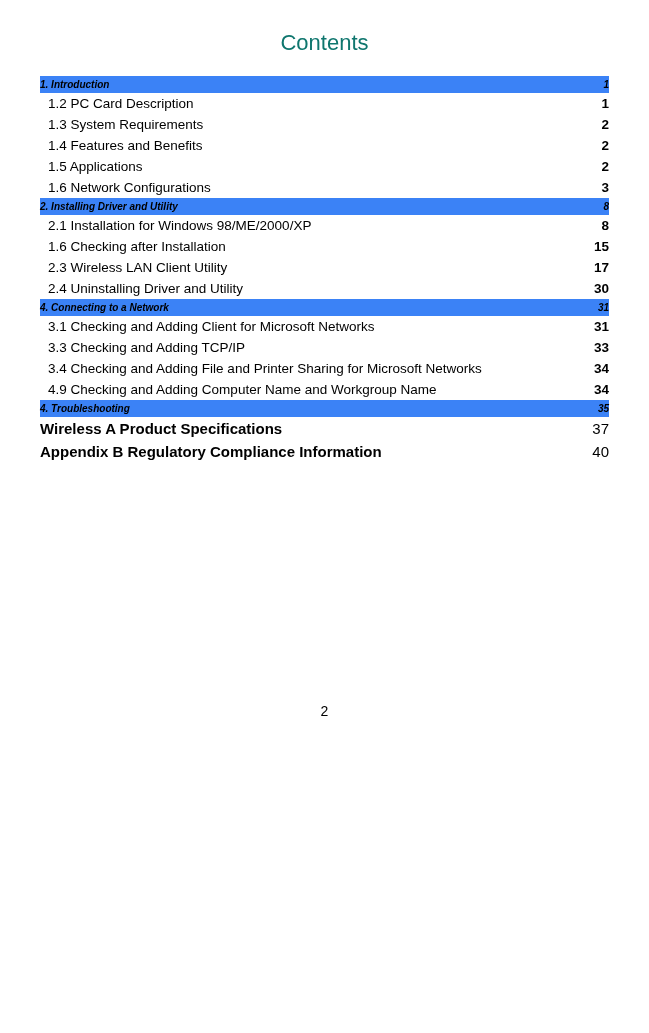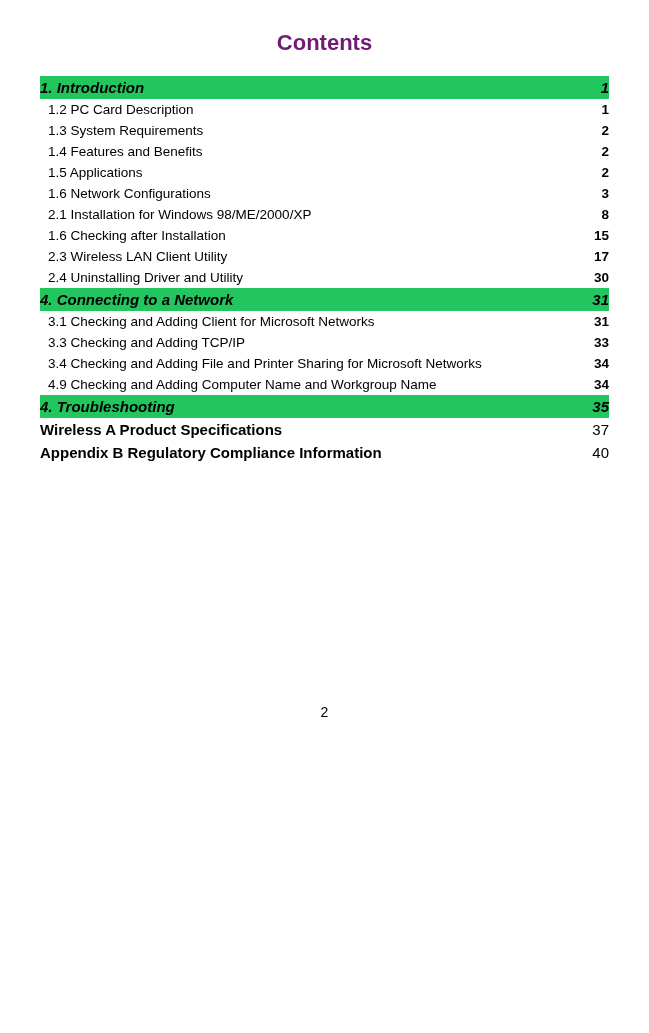--- a/index.html
+++ b/index.html
@@ -24,40 +24,40 @@
       width: 100%;
       max-width: 649px;
       padding: 30px 40px 40px 40px;
       display: flex;
       flex-direction: column;
     }
 
     .page-title {
       text-align: center;
       font-size: 22px;
-      font-weight: bold;
+      font-weight: normal;
       margin-bottom: 20px;
-      color: #701a75;
+      color: #0f766e;
     }
 
     .toc-table {
       width: 100%;
       border-collapse: collapse;
     }
 
     .toc-table tr td {
       padding: 3px 0;
       vertical-align: top;
     }
 
     .section-header td {
-      background-color: #22c55e;
+      background-color: #3b82f6;
       padding: 5px 4px;
       font-weight: bold;
-      font-size: 15px;
+      font-size: 10px;
       font-style: italic;
     }
 
     .section-header .page-num {
       text-align: right;
       font-weight: bold;
       white-space: nowrap;
       width: 30px;
     }
 
@@ -127,20 +127,24 @@
           <td class="page-num">2</td>
         </tr>
         <tr class="entry-row">
           <td class="entry-text">1.5  Applications</td>
           <td class="page-num">2</td>
         </tr>
         <tr class="entry-row">
           <td class="entry-text">1.6  Network Configurations</td>
           <td class="page-num">3</td>
         </tr>
+        <tr class="section-header">
+          <td>2. Installing Driver and Utility</td>
+          <td class="page-num">8</td>
+        </tr>
         <tr class="entry-row">
           <td class="entry-text">2.1  Installation for Windows 98/ME/2000/XP</td>
           <td class="page-num">8</td>
         </tr>
         <tr class="entry-row">
           <td class="entry-text">1.6  Checking after Installation</td>
           <td class="page-num">15</td>
         </tr>
         <tr class="entry-row">
           <td class="entry-text">2.3  Wireless LAN Client Utility</td>

